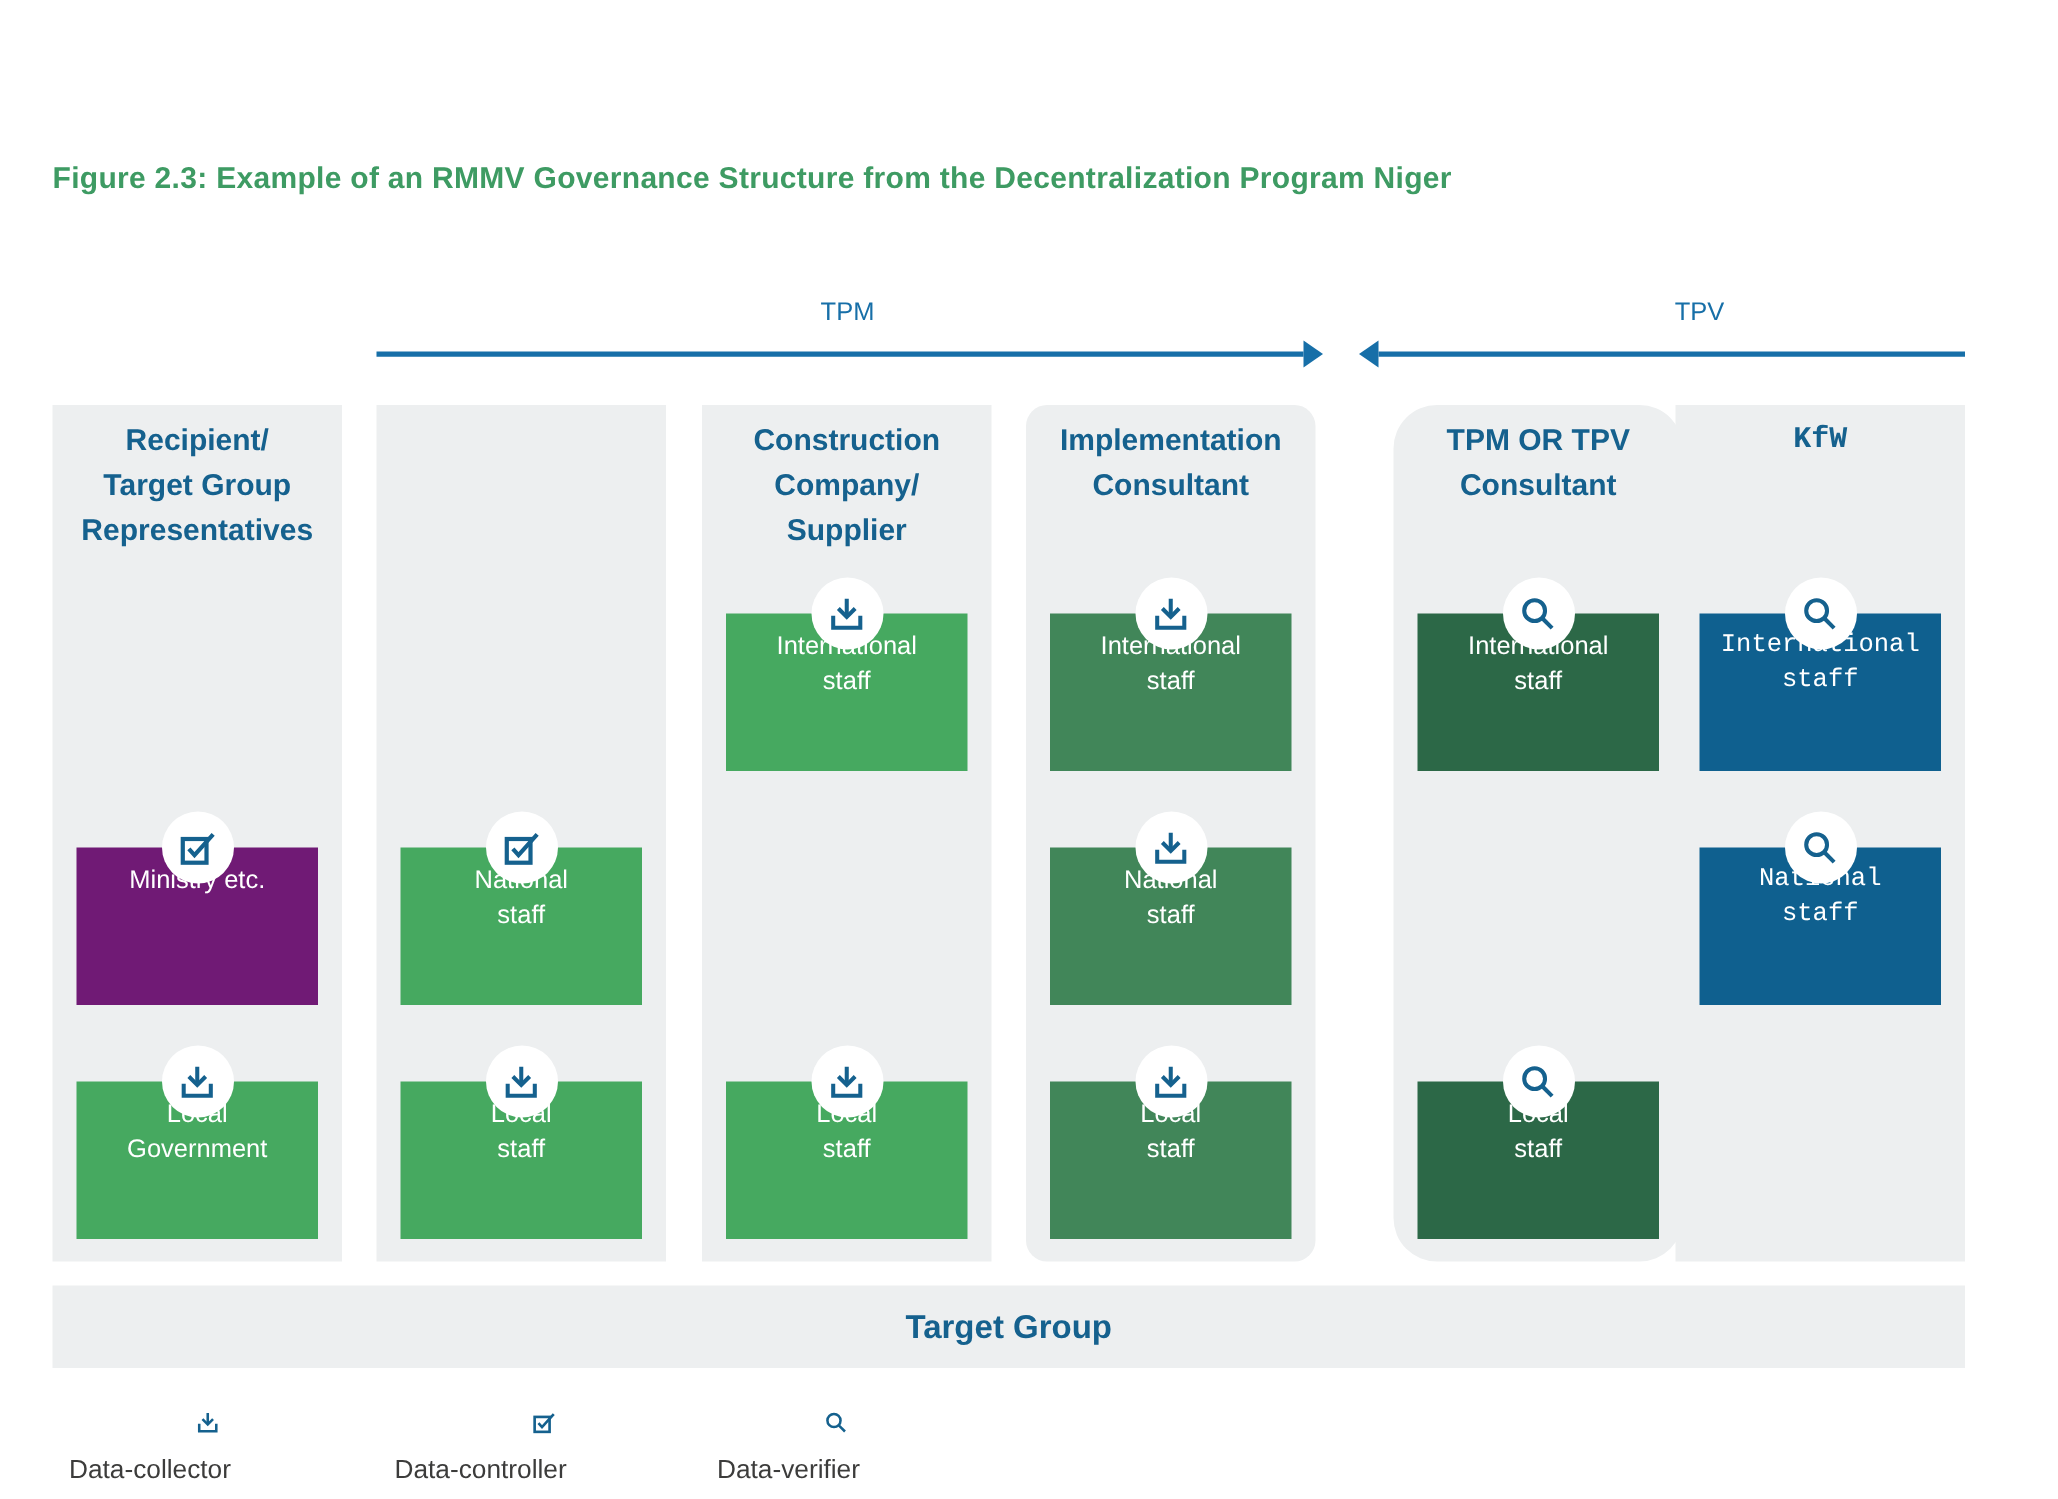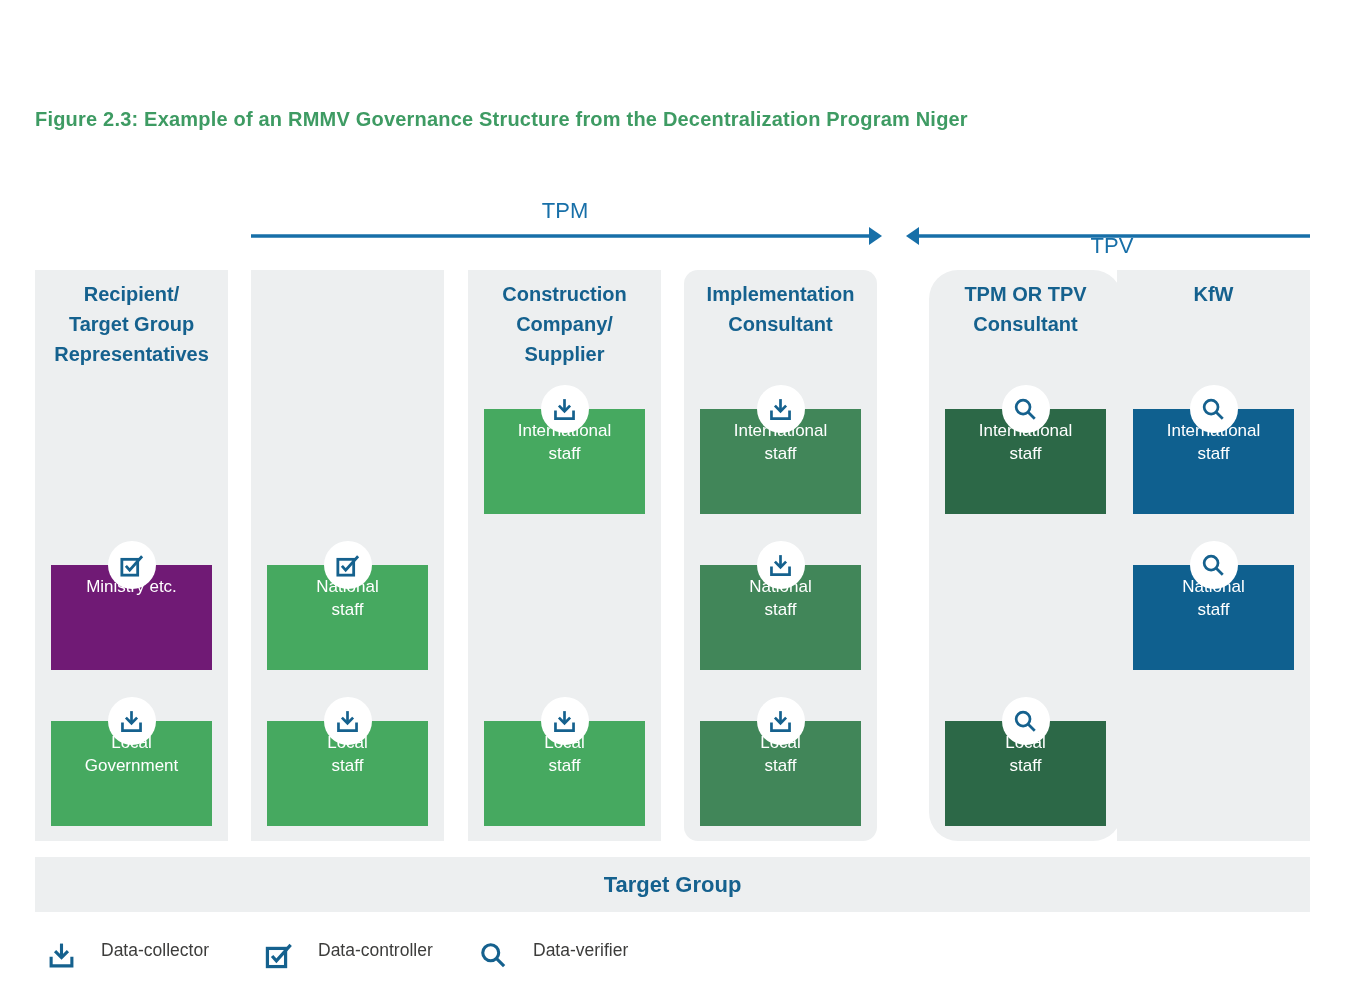--- a/index.html
+++ b/index.html
@@ -26,24 +26,24 @@
     position:absolute;
     left:35px; top:108px; width:1330px;
     font-size:20px; font-weight:bold;
     color:var(--title-green);
     white-space:nowrap;
     letter-spacing:0.2px;
   }
   .arrow-label{
     position:absolute; top:198px; width:210px;
     text-align:center;
-    font-size:22px; color:var(--arrow-blue);
+    font-size:17px; color:var(--arrow-blue);
   }
   .arrow-label.tpm{left:460px;}
-  .arrow-label.tpv{left:1007px;margin-top:35px;}
+  .arrow-label.tpv{left:1028px;}
   .arrows{position:absolute;left:0;top:220px;}
   .columns{position:absolute;left:0;top:0;width:1320px;height:999px;}
   .column{
     position:absolute; top:270px;
     width:193px; height:571px;
     background:var(--column-bg);
   }
   .column-header{
     padding-top:9px;
     text-align:center;
@@ -75,21 +75,21 @@
     position:absolute; left:35px; top:857px;
     width:1275px; height:55px;
     background:var(--column-bg);
     display:flex; align-items:center; justify-content:center;
     font-size:22px; font-weight:bold;
     color:var(--header-blue);
   }
   .legend{position:absolute; left:0; top:940px; width:1372px; height:50px;}
   .legend-item{
     position:absolute; top:0; height:50px;
-    display:flex; align-items:flex-start; gap:24px;
+    display:flex; align-items:flex-end; gap:12px;flex-direction:column;
   }
   .legend-label{
     font-size:17.5px;
     color:var(--legend-text);
   }
 </style>
 </head>
 <body>
 
 <div class="title">Figure 2.3: Example of an RMMV Governance Structure from the Decentralization Program Niger</div>
@@ -238,21 +238,21 @@
         <div class="badge">
           <svg width="27" height="27" viewBox="0 0 28 28" fill="none">
     <circle cx="11.5" cy="11.5" r="7.2" stroke="var(--icon-blue)" stroke-width="2.8" fill="none"></circle>
     <path d="M16.8 16.8 23.6 23.6" stroke="var(--icon-blue)" stroke-width="2.8"></path>
           </svg>
         </div>
         <div class="box-label">Local
 staff</div>
       </div>
     </div>
-    <div class="column" style="left: 1117px;">
+    <div class="column" style="left: 1117px; font-family: Liberation Mono, monospace;">
       <div class="column-header">KfW</div>
       <div class="staff-box" style="top: 139px; background: rgb(15, 96, 143);">
         <div class="badge">
           <svg width="27" height="27" viewBox="0 0 28 28" fill="none">
     <circle cx="11.5" cy="11.5" r="7.2" stroke="var(--icon-blue)" stroke-width="2.8" fill="none"></circle>
     <path d="M16.8 16.8 23.6 23.6" stroke="var(--icon-blue)" stroke-width="2.8"></path>
           </svg>
         </div>
         <div class="box-label">International
 staff</div>

